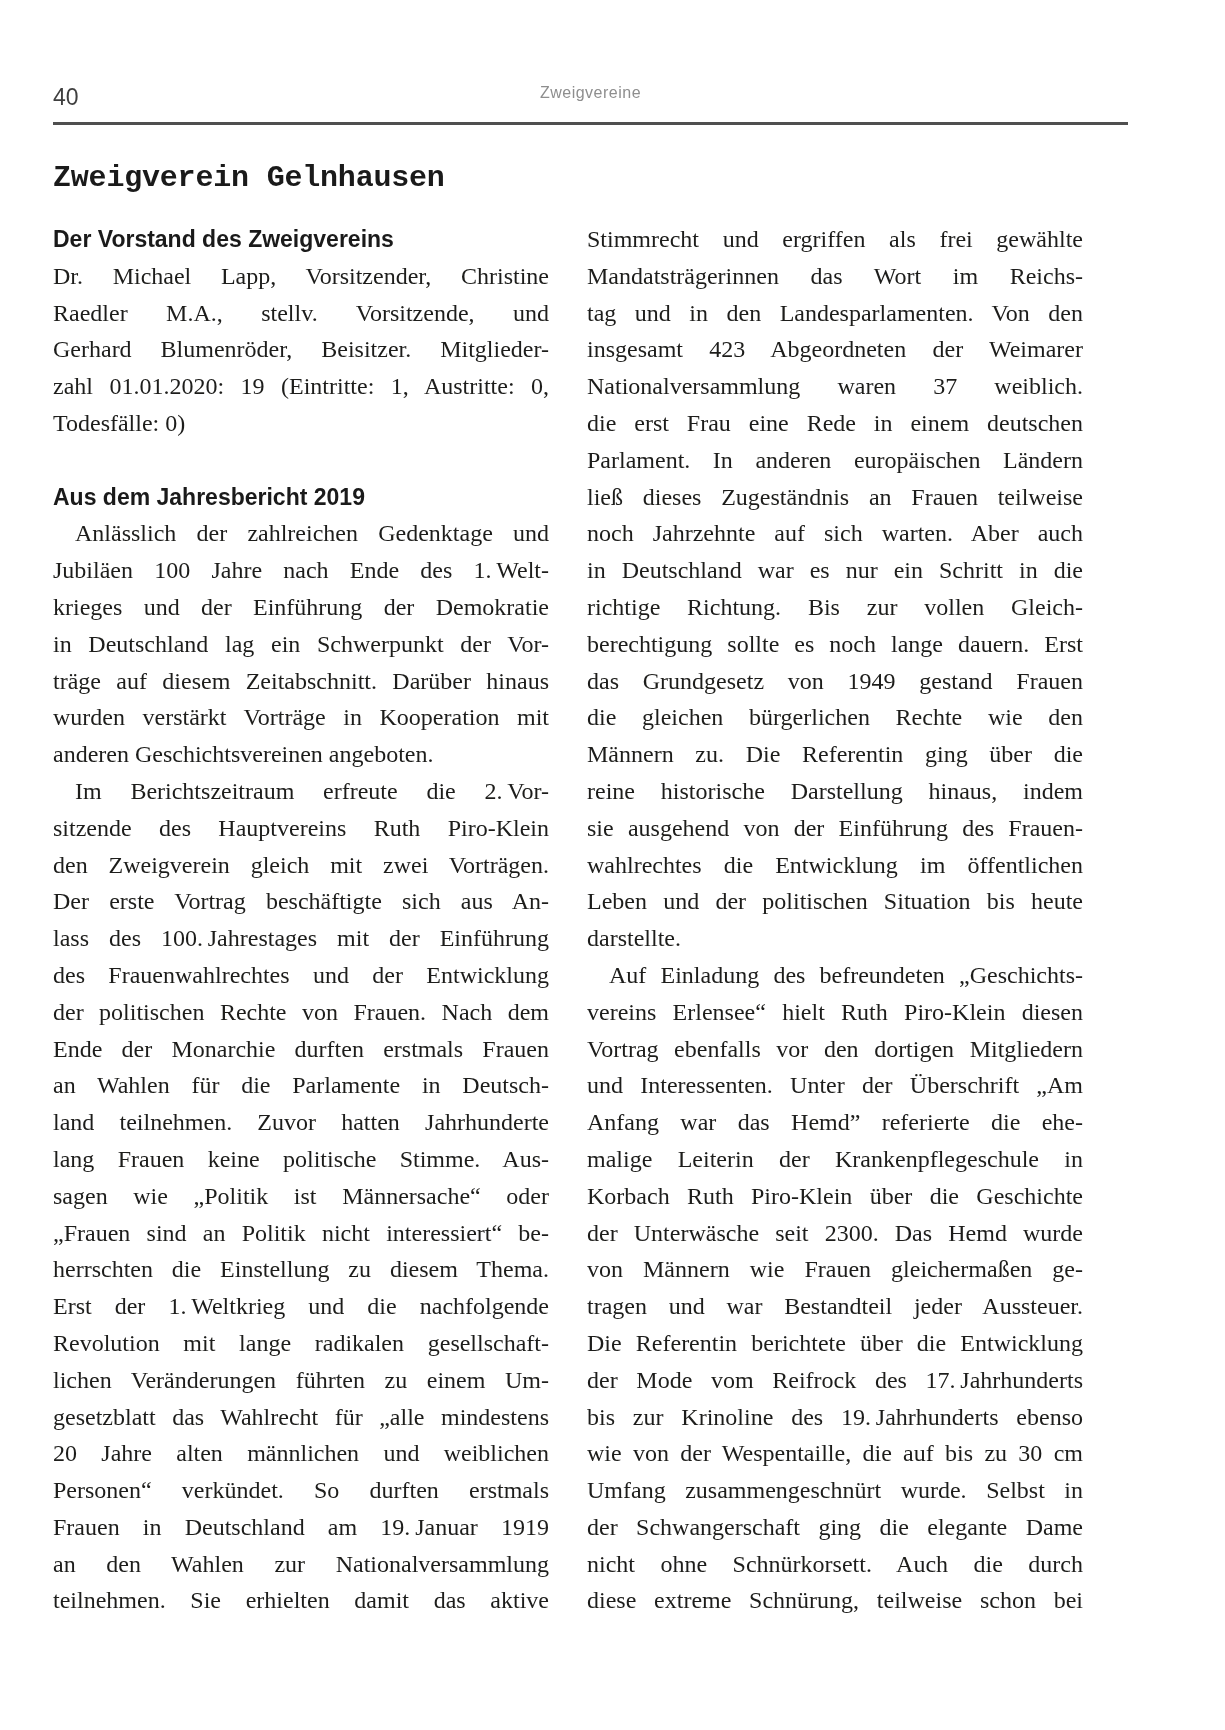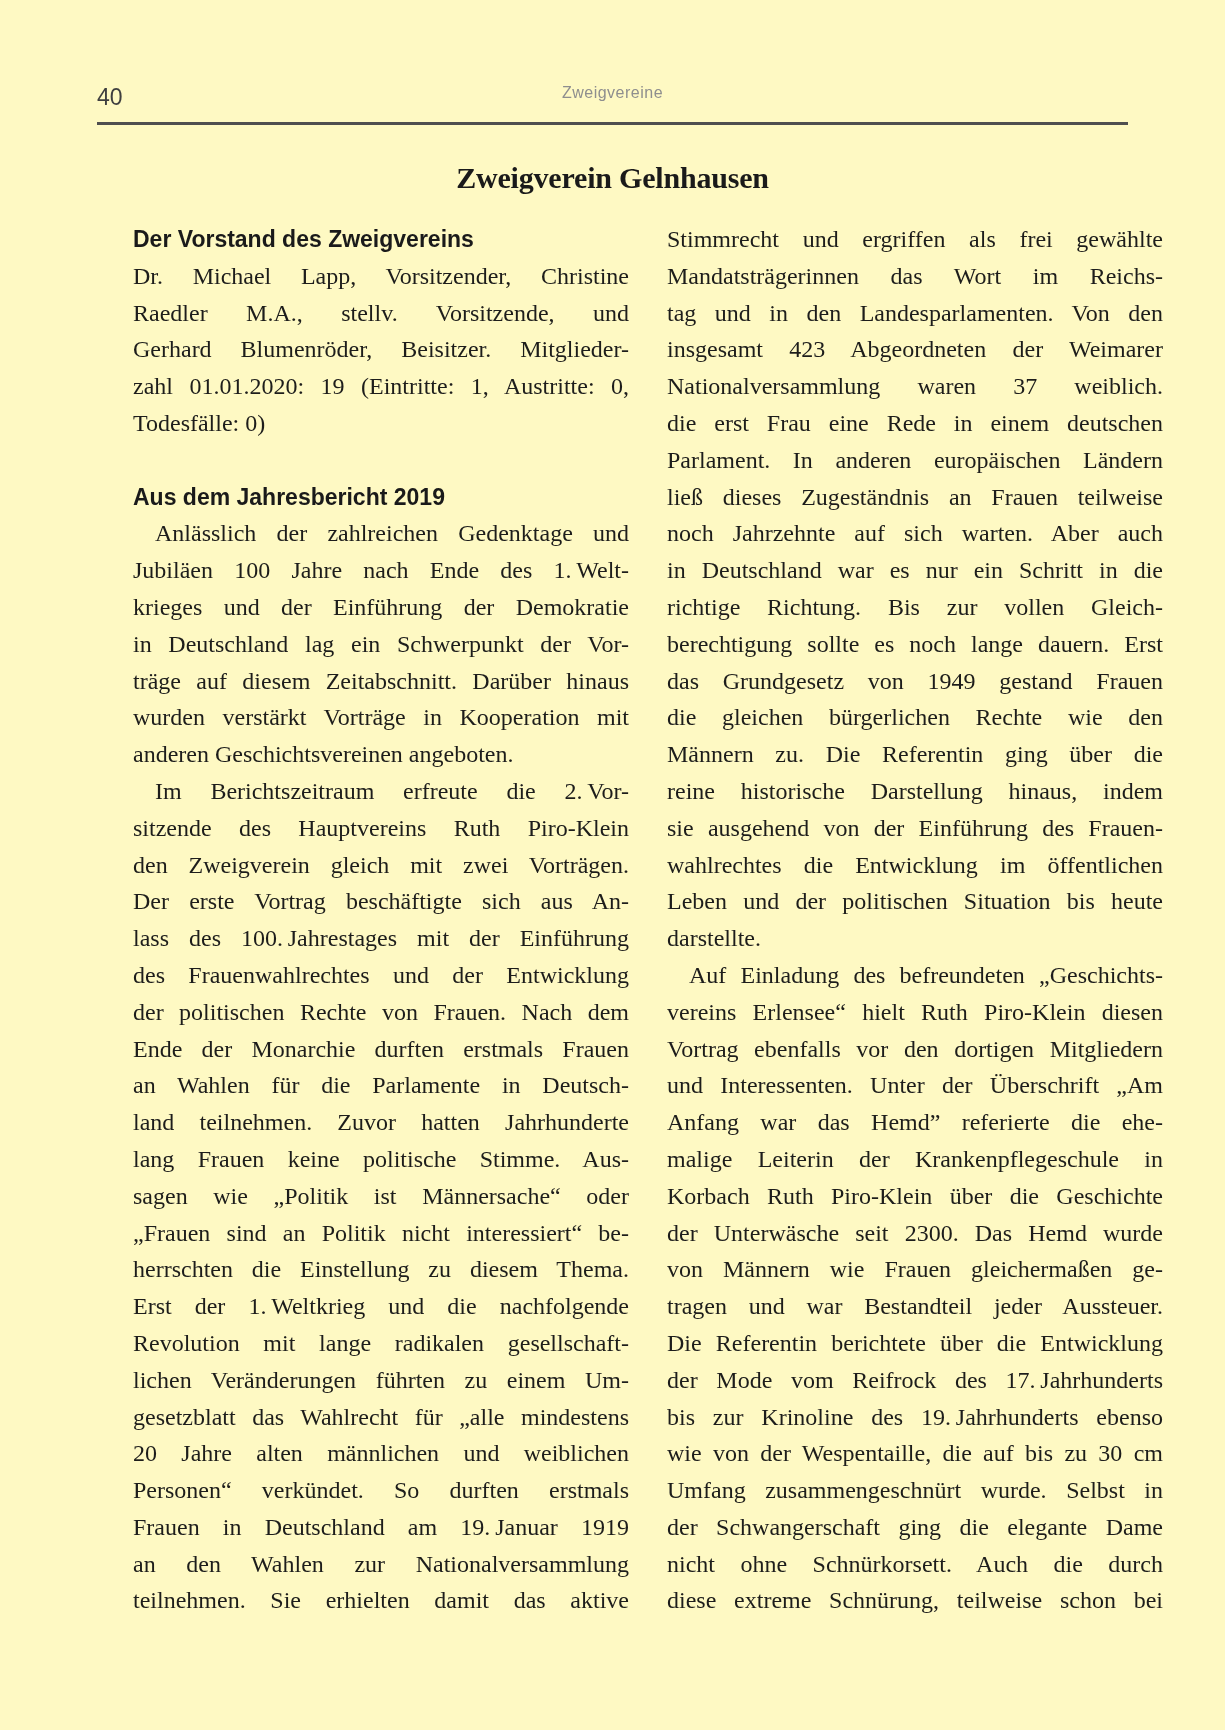--- a/index.html
+++ b/index.html
@@ -5,23 +5,23 @@
   html, body { margin: 0; padding: 0; }
   body {
     background: #e8e8e8;
     font-family: "Liberation Serif", serif;
   }
   .page {
     position: relative;
     width: 1225px;
     height: 1730px;
     margin: 0 auto;
-    background: #fef9c3;
+    background: #ffffff;
     box-sizing: border-box;
-    padding: 84px 97px 0 97px;
+    padding: 84px 97px 0 53px;
     color: #1d1d1b;
   }
   .runhead {
     position: relative;
     height: 28px;
   }
   .pagenum {
     position: absolute;
     left: 0; top: 0;
     font-family: "Liberation Sans", sans-serif;
@@ -38,33 +38,32 @@
     letter-spacing: 0.5px;
     color: #8e8e8e;
   }
   .rule {
     margin-top: 10px;
     height: 3px;
     background: #4f4f4f;
   }
   .title {
     margin: 34px 0 0 0;
-    text-align: center;
-    font-family: Liberation Serif, serif;
+    text-align: left;
+    font-family: Liberation Mono, monospace;
     font-size: 30px;
     font-weight: 700;
     letter-spacing: -0.2px;
     color: #1a1a1a;
     line-height: 38px;
   }
   .columns {
     display: flex;
     gap: 38px;
     margin-top: 24px;
-    margin-left: 36px;
   }
   .col {
     width: 496px;
     flex: 0 0 496px;
   }
   .h {
     font-family: "Liberation Sans", sans-serif;
     font-size: 23px;
     font-weight: 700;
     line-height: 36.8px;

